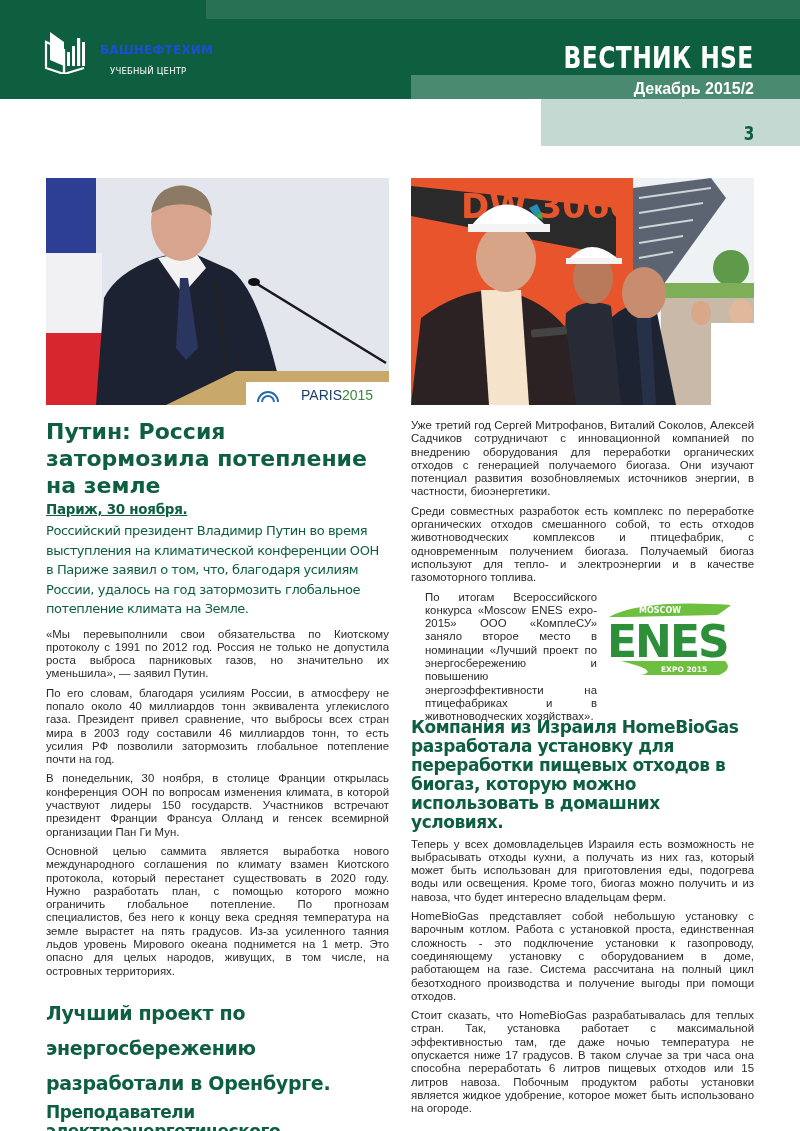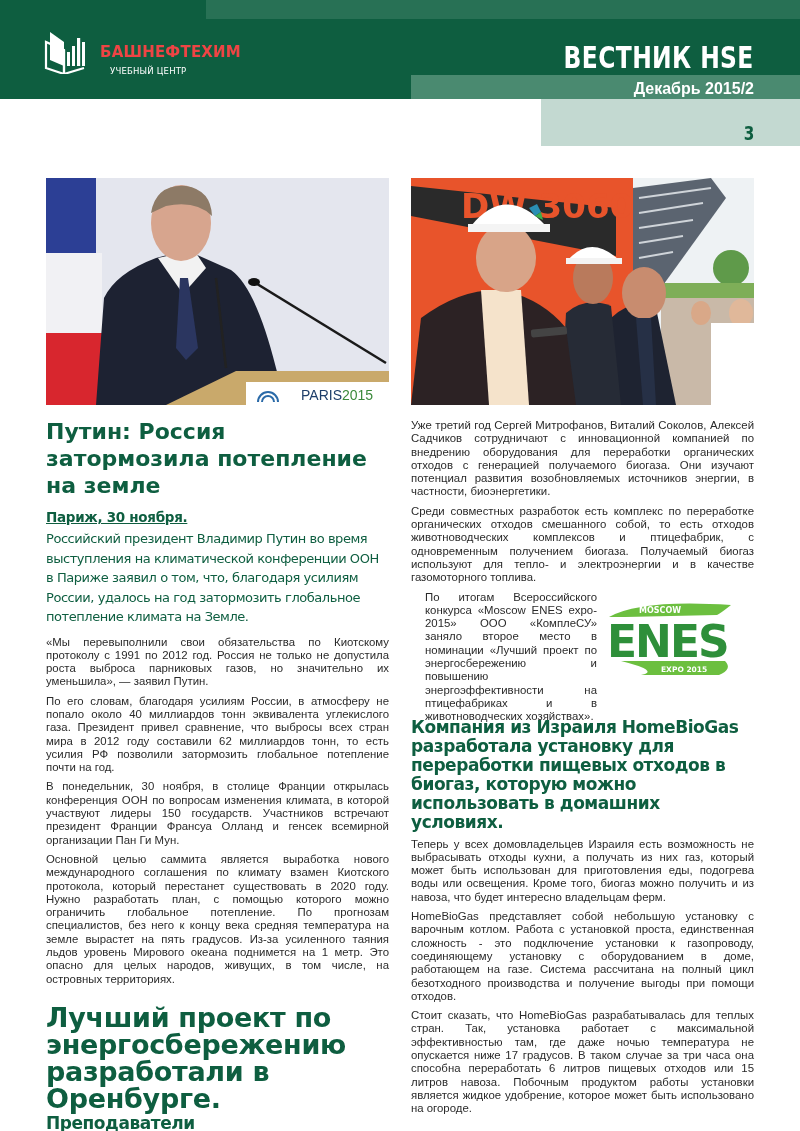--- a/index.html
+++ b/index.html
@@ -6,39 +6,39 @@
   html, body { width: 800px; height: 1131px; background: #ffffff; overflow: hidden; }
   body { position: relative; font-family: "Liberation Sans", sans-serif; color: #222; }
 
   
   .hdr-dark { position: absolute; left: 0; top: 0; width: 800px; height: 99px; background: #0e5e40; }
   .hdr-top-strip { position: absolute; left: 206px; top: 0; width: 594px; height: 19px; background: #287155; }
   .hdr-mid { position: absolute; left: 411px; top: 75px; width: 389px; height: 24px; background: #4a8a70; }
   .hdr-pale { position: absolute; left: 541px; top: 99px; width: 259px; height: 47px; background: #c3d9d1; }
 
   .logo { position: absolute; left: 44px; top: 30px; width: 44px; height: 44px; }
-  .brand-name { position: absolute; left: 100px; top: 43px; font-family: "DejaVu Sans", sans-serif; font-weight: bold; font-size: 15px; color: #ef4444; letter-spacing: 0.2px; }
+  .brand-name { position: absolute; left: 100px; top: 43px; font-family: "DejaVu Sans", sans-serif; font-weight: bold; font-size: 12px; color: #1d4ed8; letter-spacing: 0.2px; }
   .brand-sub { position: absolute; left: 110px; top: 66px; font-family: "DejaVu Sans", sans-serif; font-size: 8.5px; color: #ffffff; letter-spacing: 0.2px; }
 
   .mag-title { position: absolute; right: 46px; top: 40px; font-family: "DejaVu Sans", sans-serif; font-weight: bold; font-size: 30px; color: #ffffff; transform: scaleX(0.78); transform-origin: right center; letter-spacing: 0.5px; }
   .mag-issue { position: absolute; right: 46px; top: 80px; font-size: 16px; color: #ffffff; font-weight: bold; }
   .page-num { position: absolute; right: 46px; top: 122px; font-family: "DejaVu Sans", sans-serif; font-weight: bold; font-size: 19px; color: #0e5e40; transform: scaleX(0.8); transform-origin: right center; }
 
   
   .photo { position: absolute; overflow: hidden; }
   .photo-putin { left: 46px; top: 178px; width: 343px; height: 227px; background: #84cc16; }
   .photo-helmets { left: 411px; top: 178px; width: 343px; height: 227px; background: #e9552c; }
 
   
   .col { position: absolute; }
   .col-left { left: 46px; top: 418px; width: 343px; }
   .col-right { left: 411px; top: 419px; width: 343px; }
 
   .headline { font-family: "DejaVu Sans", sans-serif; font-weight: bold; color: #0e5e40; font-size: 22px; line-height: 27px; transform-origin: left top; }
-  .dateline { font-family: "DejaVu Sans", sans-serif; font-weight: bold; color: #0e5e40; font-size: 13.5px; text-decoration: underline; margin-top: 10px; margin-bottom: 4px; letter-spacing: -0.3px; }
+  .dateline { font-family: "DejaVu Sans", sans-serif; font-weight: bold; color: #0e5e40; font-size: 13.5px; text-decoration: underline; margin-top: 2px; margin-bottom: 4px; letter-spacing: -0.3px; }
   .lead { font-family: "DejaVu Sans", sans-serif; font-weight: normal; color: #0e5e40; font-size: 13px; line-height: 19.5px; letter-spacing: -0.45px; margin-bottom: 9px; }
   .body-p { font-family: "Liberation Sans", sans-serif; font-size: 11.4px; line-height: 13.3px; color: #2a2a2a; text-align: justify; margin-bottom: 6px; }
 
   .enes-block { position: relative; height: 125px; margin-top: 4px; }
   .enes-text { position: absolute; left: 14px; top: 0; width: 172px; }
   .enes-logo { position: absolute; left: 190px; top: 6px; width: 140px; height: 80px; }
 
   .h2 { font-family: "DejaVu Sans", sans-serif; font-weight: bold; color: #0e5e40; font-size: 19.5px; line-height: 26px; letter-spacing: -0.3px; }
   .lead2 { font-family: "DejaVu Sans", sans-serif; font-weight: bold; color: #0e5e40; font-size: 17px; line-height: 19px; letter-spacing: -0.45px; margin-top: 2px; margin-bottom: 6px; }
 </style>
@@ -139,27 +139,27 @@
     <rect x="120" y="150" width="36" height="8" rx="2" fill="#444" transform="rotate(-5 138 154)"></rect>
   </svg>
 </div>
 
 <div class="col col-left">
   <article>
     <h1 class="headline">Путин: Россия затормозила потепление на земле</h1>
     <div class="dateline">Париж, 30 ноября.</div>
     <p class="lead">Российский президент Владимир Путин во время выступления на климатической конференции ООН в Париже заявил о том, что, благодаря усилиям России, удалось на год затормозить глобальное потепление климата на Земле.</p>
     <p class="body-p">«Мы перевыполнили свои обязательства по Киотскому протоколу с 1991 по 2012 год. Россия не только не допустила роста выброса парниковых газов, но значительно их уменьшила», — заявил Путин.</p>
-    <p class="body-p">По его словам, благодаря усилиям России, в атмосферу не попало около 40 миллиардов тонн эквивалента углекислого газа. Президент привел сравнение, что выбросы всех стран мира в 2012 году составили 62 миллиардов тонн, то есть усилия РФ позволили затормозить глобальное потепление почти на год.</p>
+    <p class="body-p">По его словам, благодаря усилиям России, в атмосферу не попало около 40 миллиардов тонн эквивалента углекислого газа. Президент привел сравнение, что выбросы всех стран мира в 2003 году составили 46 миллиардов тонн, то есть усилия РФ позволили затормозить глобальное потепление почти на год.</p>
     <p class="body-p">В понедельник, 30 ноября, в столице Франции открылась конференция ООН по вопросам изменения климата, в которой участвуют лидеры 150 государств. Участников встречают президент Франции Франсуа Олланд и генсек всемирной организации Пан Ги Мун.</p>
     <p class="body-p">Основной целью саммита является выработка нового международного соглашения по климату взамен Киотского протокола, который перестанет существовать в 2020 году. Нужно разработать план, с помощью которого можно ограничить глобальное потепление. По прогнозам специалистов, без него к концу века средняя температура на земле вырастет на пять градусов. Из-за усиленного таяния льдов уровень Мирового океана поднимется на 1 метр. Это опасно для целых народов, живущих, в том числе, на островных территориях.</p>
   </article>
 
   <article style="margin-top:18px;">
-    <h2 class="h2" style="font-size:27px; line-height:27px;">Лучший проект по энергосбережению разработали в Оренбурге.</h2>
+    <h2 class="h2" style="font-size:19px; line-height:35px;">Лучший проект по энергосбережению разработали в Оренбурге.</h2>
     <p class="lead2">Преподаватели электроэнергетического факультета Оренбургского государственного университета совместно с компанией «Комплексные системы утилизации» стали призерами Всероссийского конкурса «Moscow ENES expo - 2015».</p>
   </article>
 </div>
 
 <div class="col col-right">
   <section>
     <p class="body-p">Уже третий год Сергей Митрофанов, Виталий Соколов, Алексей Садчиков сотрудничают с инновационной компанией по внедрению оборудования для переработки органических отходов с генерацией получаемого биогаза. Они изучают потенциал развития возобновляемых источников энергии, в частности, биоэнергетики.</p>
     <p class="body-p">Среди совместных разработок есть комплекс по переработке органических отходов смешанного собой, то есть отходов животноводческих комплексов и птицефабрик, с одновременным получением биогаза. Получаемый биогаз используют для тепло- и электроэнергии и в качестве газомоторного топлива.</p>
 
     <div class="enes-block">

